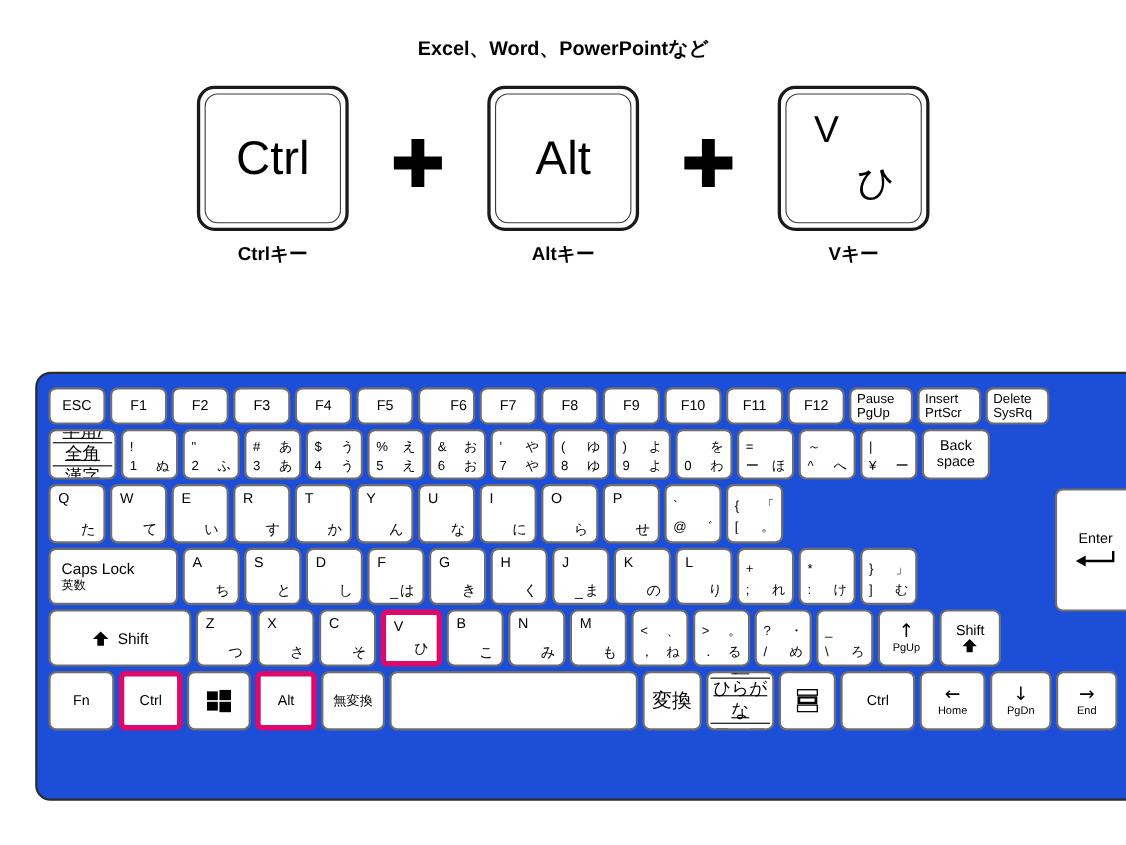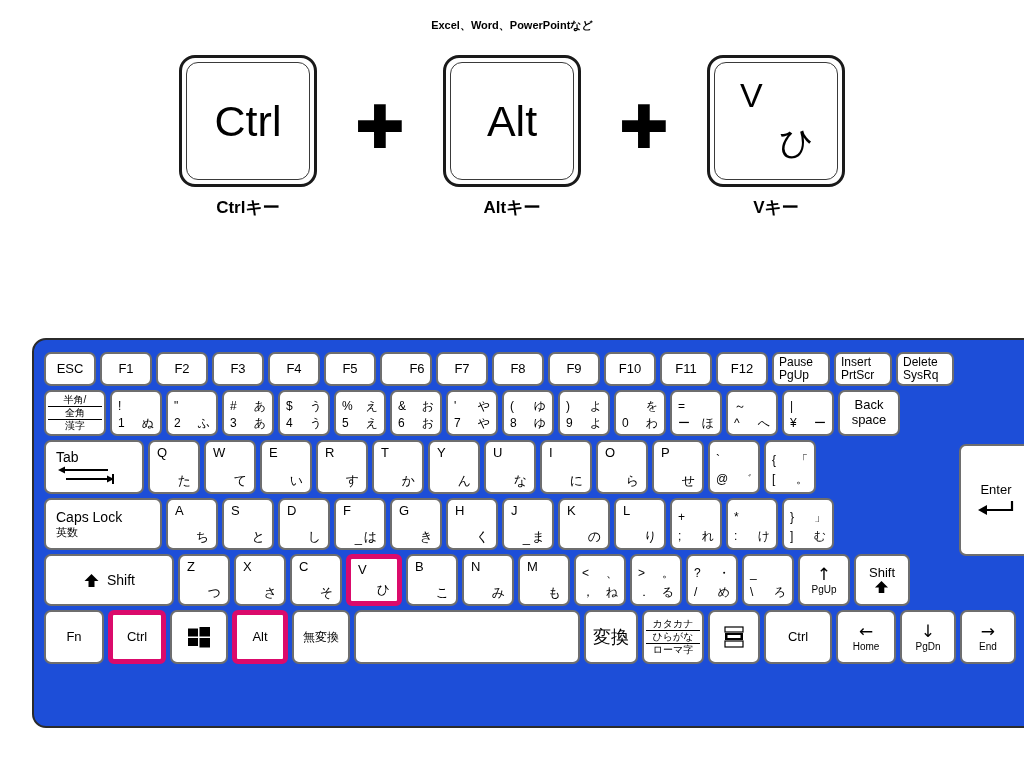--- a/index.html
+++ b/index.html
@@ -19,22 +19,23 @@
   .header { text-align: center; padding-top: 18px; }
 
   .page-title {
     font-size: 50px;
     font-weight: bold;
     letter-spacing: 1px;
     line-height: 1.15;
   }
 
   .page-subtitle {
-    font-size: 11px;
+    font-size: 18px;
     font-weight: bold;
+    margin-top: 14px;
     letter-spacing: 0px;
   }
 
   
   .shortcut-row {
     display: flex;
     align-items: flex-start;
     justify-content: center;
     gap: 0px;
     margin-top: 22px;
@@ -191,24 +192,25 @@
     font-size: 12px;
   }
   .quad > span { display: flex; align-items: center; }
   .quad .tl { justify-content: flex-start; padding-left: 6px; align-items: flex-end; }
   .quad .tr { justify-content: flex-end;  padding-right: 6px; align-items: flex-end; }
   .quad .bl { justify-content: flex-start; padding-left: 6px; }
   .quad .br { justify-content: flex-end;  padding-right: 6px; }
 
   
   .triple {
-    font-size: 10px;
+    font-size: 16px;
     line-height: 1.22;
     text-align: center;
     width: 100%;
+    text-decoration: underline;
   }
   .triple span { display: block; }
   .triple .r { border-bottom: 1px solid #000; }
 
   
   .cap-left2 {
     width: 100%;
     padding-left: 8px;
     text-align: left;
     line-height: 1.2;
@@ -440,33 +442,20 @@
           <span class="tr"></span>
           <span class="bl">¥</span>
           <span class="br">ー</span>
         </div>
       </div>
       <div class="key" style="width: 62px;">
         <div class="cap-stack" style="text-align: center; font-size: 13px; padding-left: 0px;"><span>Back</span><br><span>space</span></div>
       </div>
     </div>
     <div class="kb-row" style="height: 54px;">
-      <div class="key" style="width: 100px;">
-        <div class="tabkey">
-          <span class="t-label">Tab</span>
-          <svg width="66" height="20" viewBox="0 0 66 20">
-            <path d="M14 5 L4 5" stroke="#000" stroke-width="2"></path>
-            <path d="M2 5 L9 1.5 L9 8.5 Z" fill="#000"></path>
-            <path d="M4 5 L52 5" stroke="#000" stroke-width="2"></path>
-            <path d="M10 14 L56 14" stroke="#000" stroke-width="2"></path>
-            <path d="M58 14 L51 10.5 L51 17.5 Z" fill="#000"></path>
-            <path d="M57 9 L57 19" stroke="#000" stroke-width="2"></path>
-          </svg>
-        </div>
-      </div>
       <div class="key" style="width: 52px;">
         <span class="q-main">Q</span>
         <span class="q-kana">た</span>
       </div>
       <div class="key" style="width: 52px;">
         <span class="q-main">W</span>
         <span class="q-kana">て</span>
       </div>
       <div class="key" style="width: 52px;">
         <span class="q-main">E</span>

